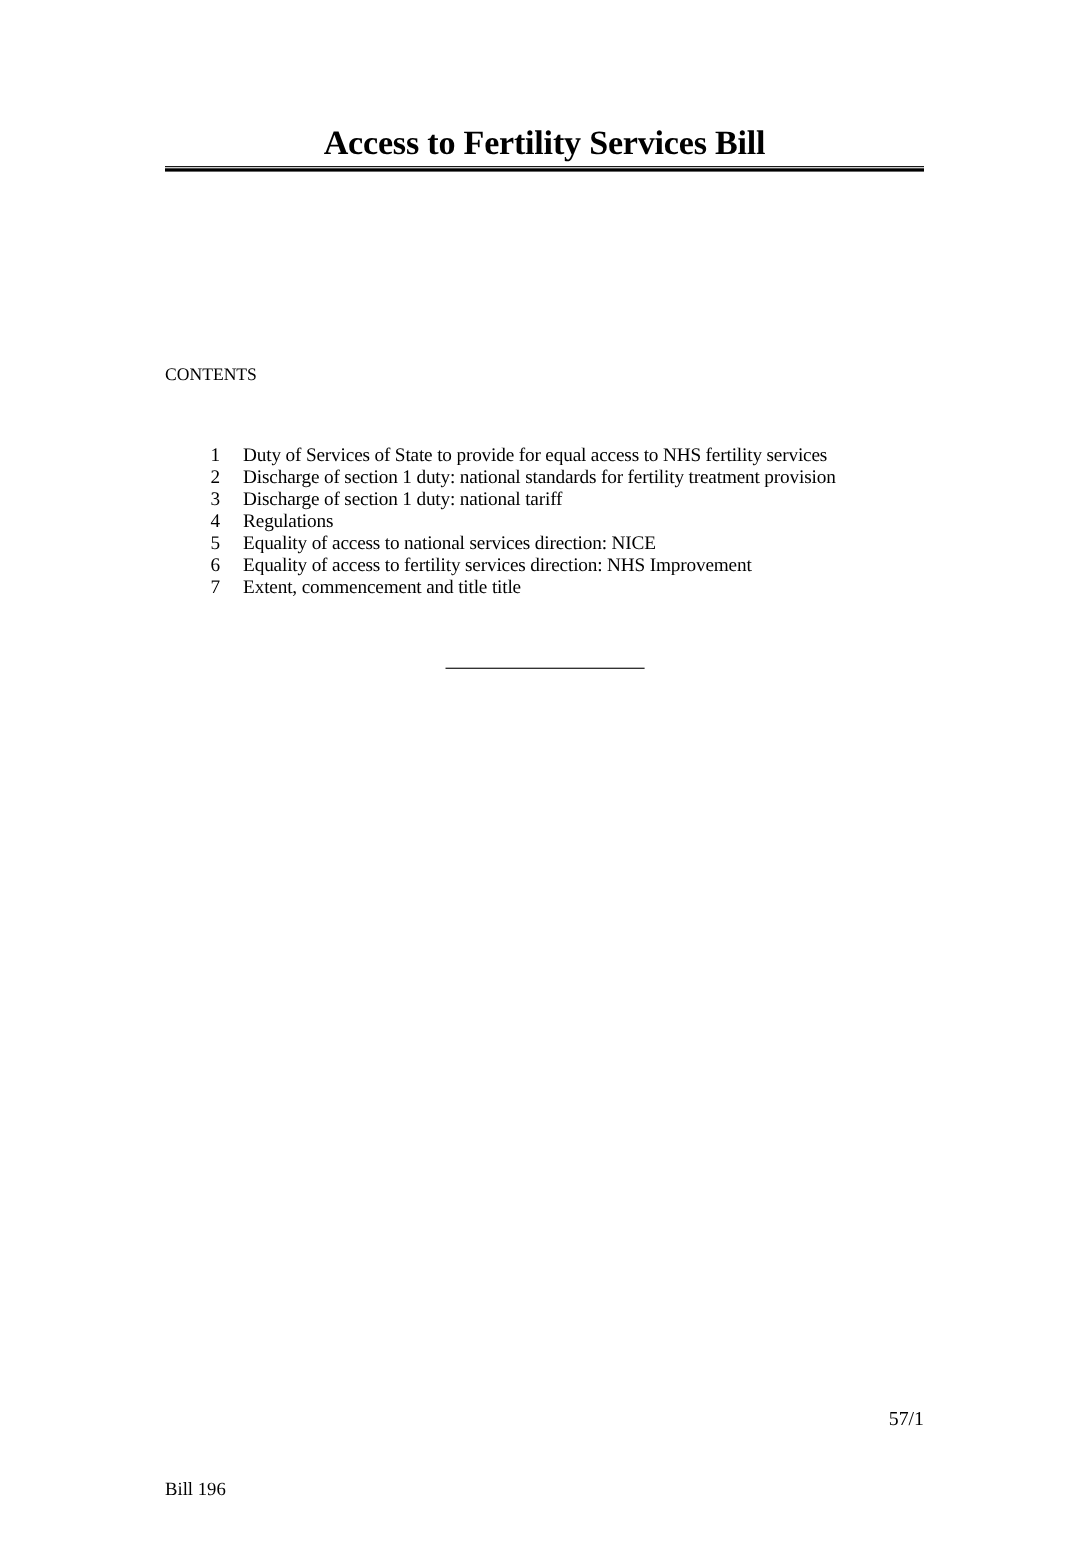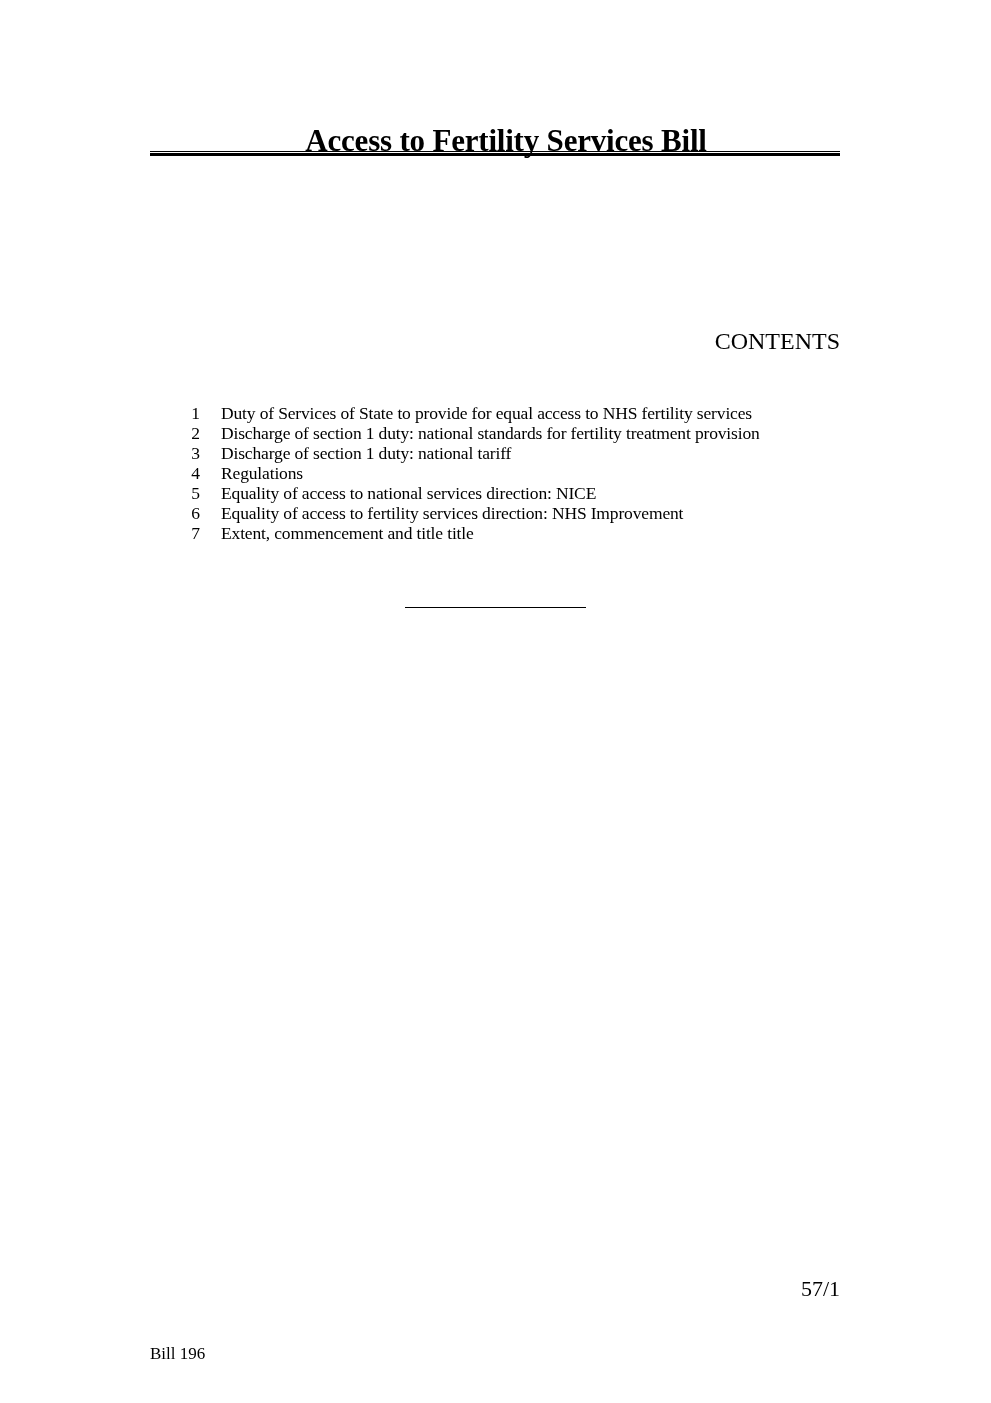--- a/index.html
+++ b/index.html
@@ -25,21 +25,21 @@
     .title {
       position: absolute;
       left: 150px;
       width: 690px;
       top: 110px;
       text-align: center;
       font-weight: bold;
       font-size: 31px;
       line-height: 40px;
       letter-spacing: -0.2px;
-      margin: 11px;
+      margin: 0;
     }
     .rule-thin {
       position: absolute;
       left: 150px;
       width: 690px;
       top: 151px;
       height: 1px;
       background: #000;
     }
     .rule-thick {
@@ -48,22 +48,22 @@
       width: 690px;
       top: 153px;
       height: 3px;
       background: #000;
     }
     .contents-heading {
       position: absolute;
       left: 150px;
       width: 690px;
       top: 327px;
-      text-align: right;
-      font-size: 24px;
+      text-align: left;
+      font-size: 16px;
       line-height: 28px;
       margin: 0;
       font-weight: normal;
     }
     .toc {
       position: absolute;
       left: 180px;
       top: 403px;
       width: 660px;
       margin: 0;
@@ -101,21 +101,21 @@
       position: absolute;
       left: 150px;
       top: 1343px;
       font-size: 17px;
       line-height: 22px;
     }
     .footer-right {
       position: absolute;
       right: 151px;
       top: 1278px;
-      font-size: 22px;
+      font-size: 18px;
       line-height: 22px;
       text-align: right;
     }
   </style>
 </head>
 <body>
 
 <div class="page">
 
   <h1 class="title">Access to Fertility Services Bill</h1>

